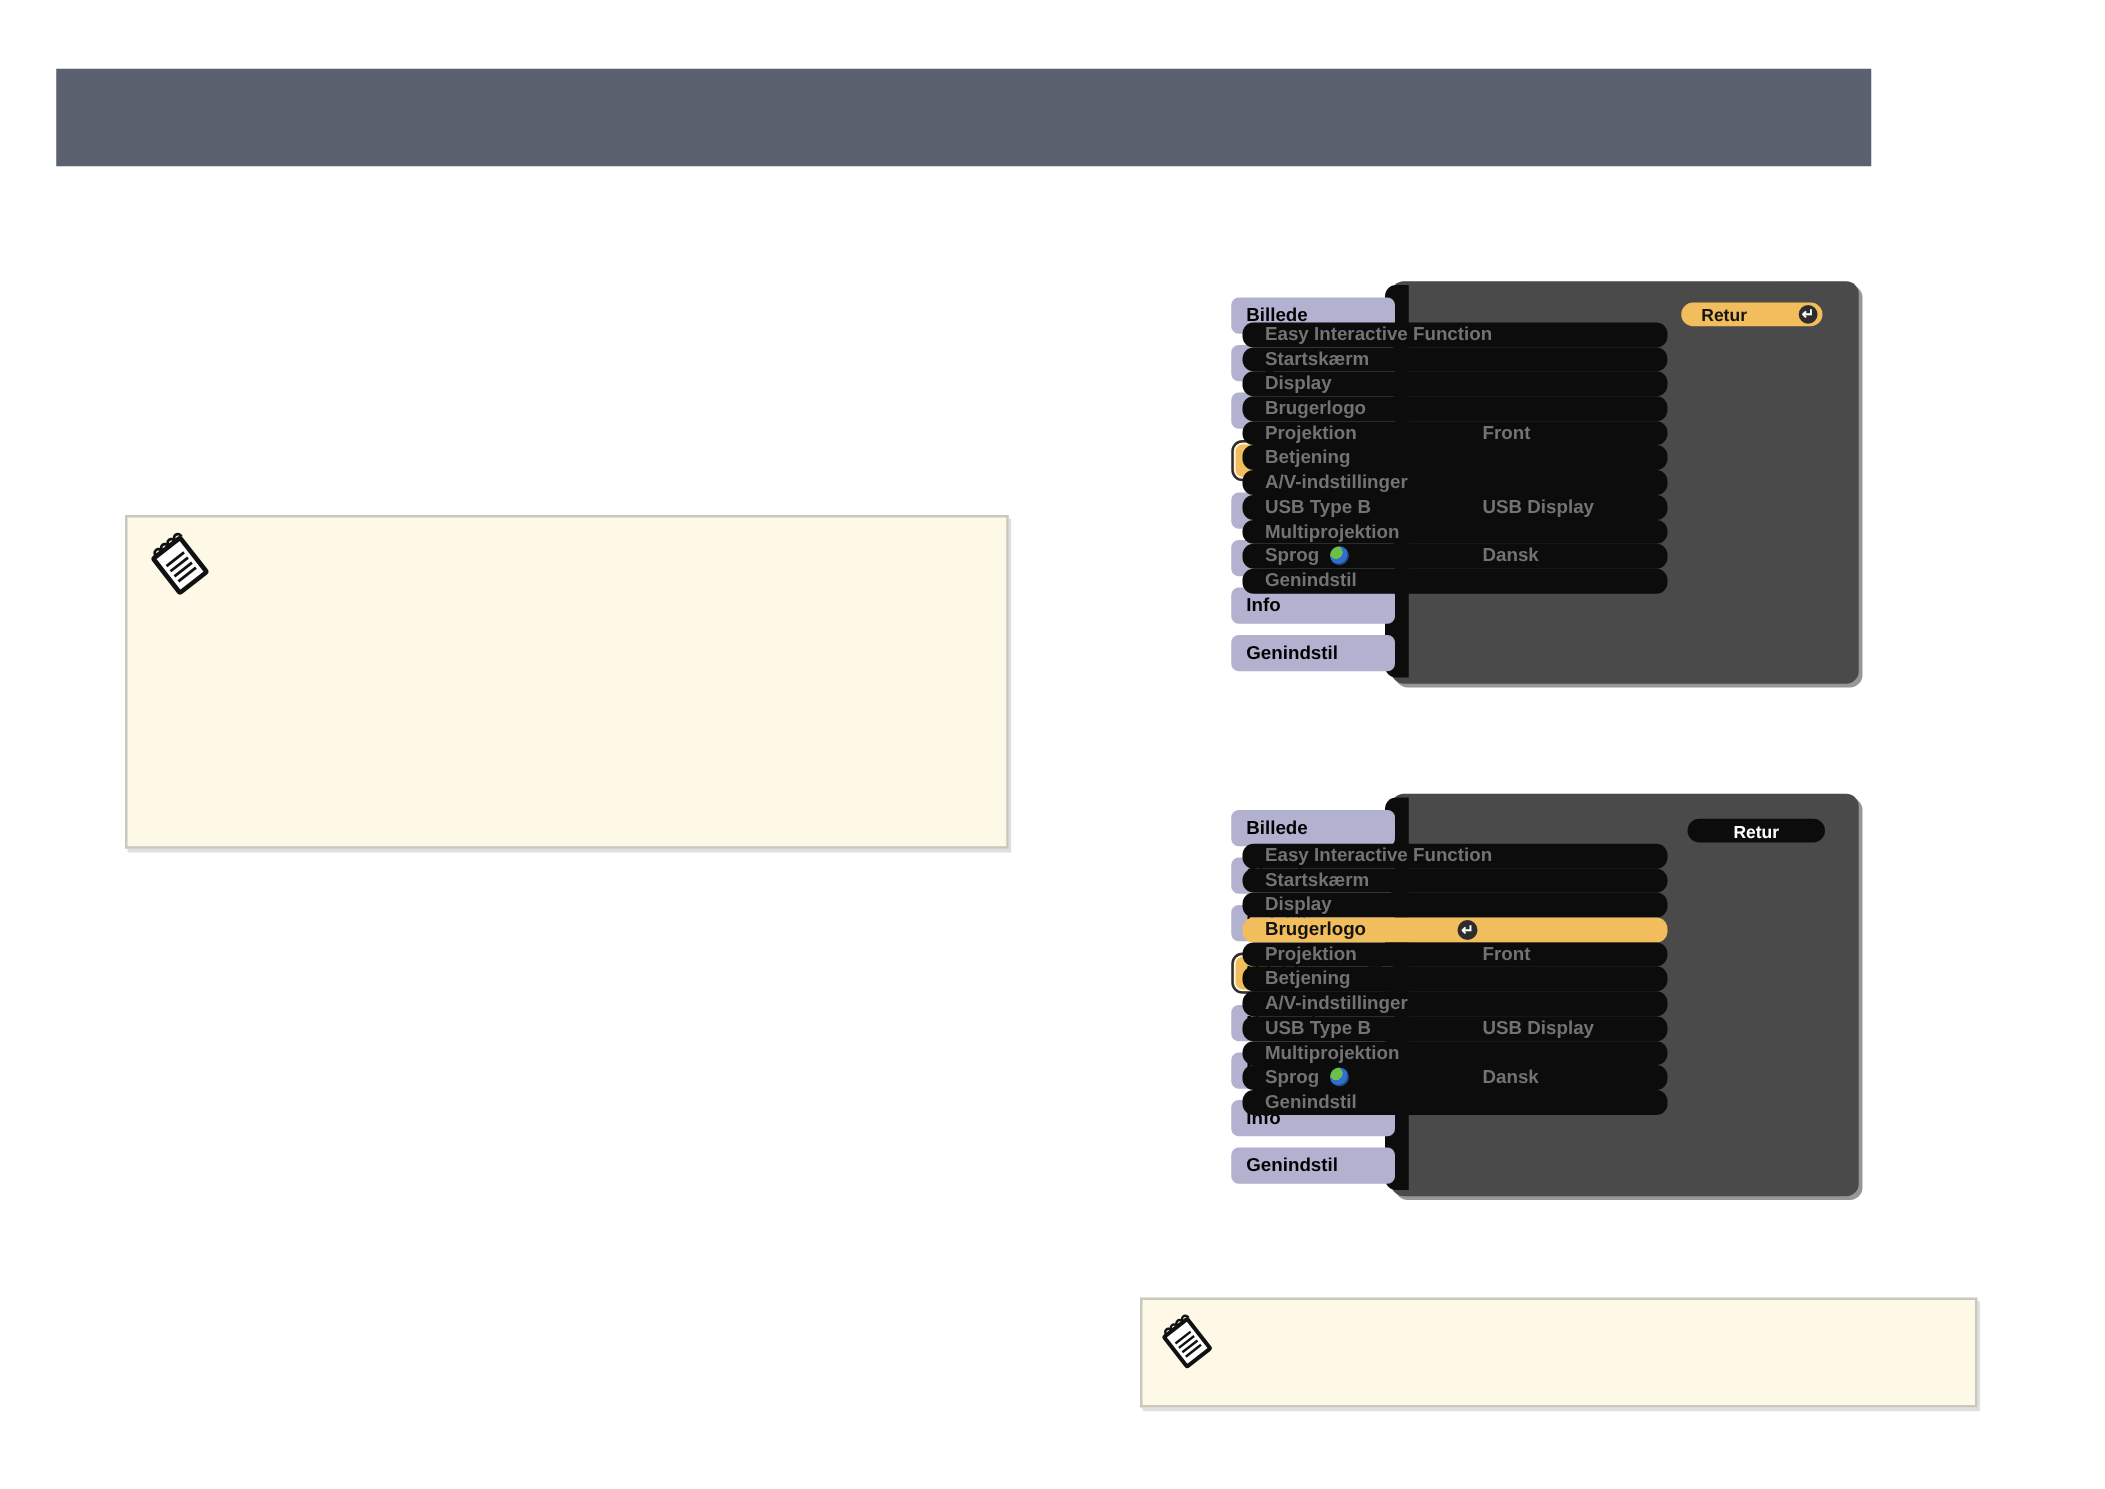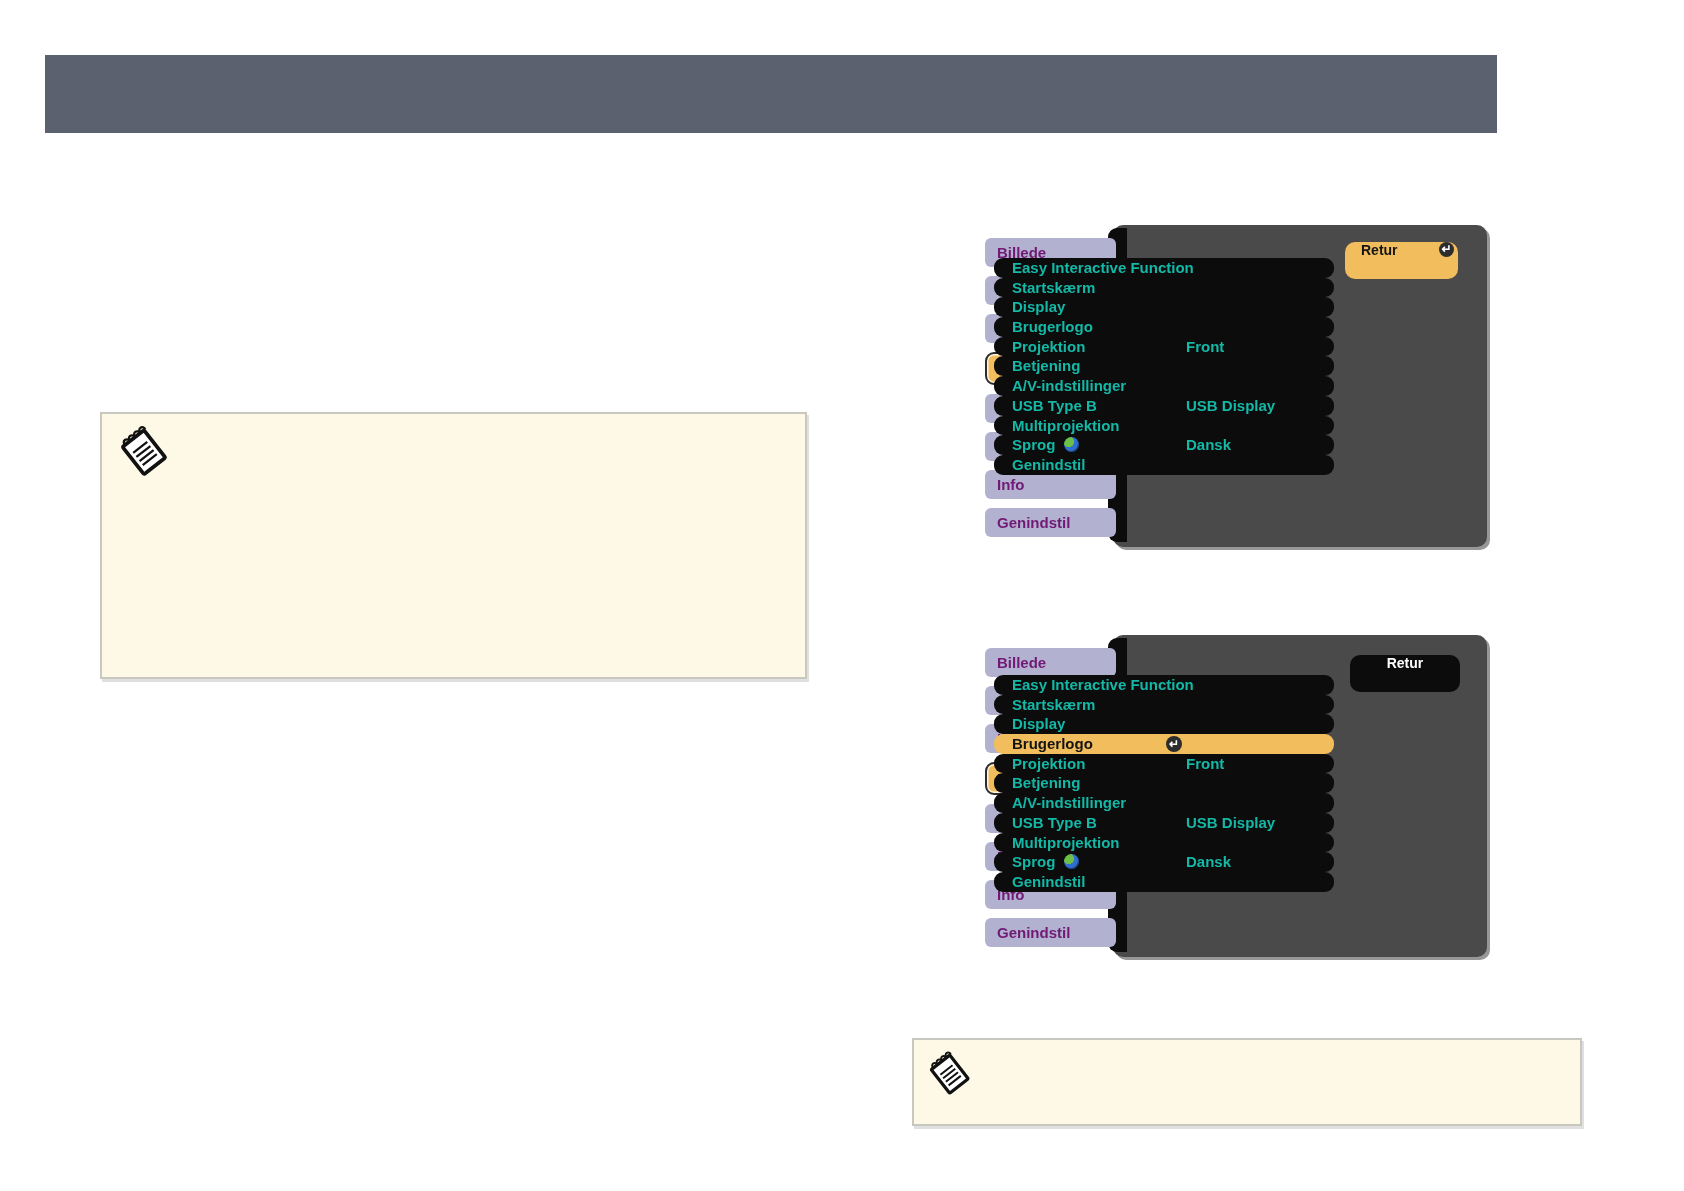--- a/index.html
+++ b/index.html
@@ -22,39 +22,39 @@
   
   .osd{position:absolute;left:985px;width:502px;height:322px;}
   .osd-1{top:225px;}
   .osd-2{top:635px;}
   .osd-panel{position:absolute;left:128px;top:0;width:374px;height:322px;background:#4a4a4a;
              border-radius:10px;box-shadow:3px 3px 0 rgba(25,25,25,.45);}
   .tab-connector{position:absolute;left:123px;top:3px;width:19px;height:314px;
                  background:#0c0c0c;border-radius:9px 0 0 9px;}
   .tabs{position:absolute;left:0;top:13px;width:131px;display:flex;flex-direction:column;gap:9px;}
   .tab{width:131px;height:29px;box-sizing:border-box;background:#b2b1cf;border-radius:6px;
-       color:#701a75;font-weight:bold;font-size:15px;line-height:29px;padding-left:12px;}
+       color:#000000;font-weight:bold;font-size:15px;line-height:29px;padding-left:12px;}
   .tab.selected{background:#f2bd5c;height:33px;border:2px solid #2e2e2e;border-radius:9px;
                 box-shadow:inset 0 0 0 1.5px rgba(255,255,255,.85);
                 display:flex;align-items:center;justify-content:space-between;
                 padding:0 6px 0 10px;line-height:normal;color:#101010;}
   .enter-icon{display:inline-block;width:16px;height:16px;border-radius:50%;background:#2d2d2d;
               color:#ffffff;font-size:12px;line-height:16px;text-align:center;font-weight:bold;}
-  .retur{position:absolute;height:37px;border-radius:10px;font-weight:bold;font-size:14px;
-         display:flex;box-sizing:border-box;}
+  .retur{position:absolute;height:19px;border-radius:10px;font-weight:bold;font-size:14px;
+         display:flex;align-items:center;box-sizing:border-box;}
   .retur.focused{background:#f2bd5c;color:#151515;right:29px;top:17px;width:113px;
                  justify-content:space-between;padding:0 4px 0 16px;}
   .retur.focused .enter-icon{width:15px;height:15px;line-height:15px;}
   .retur.plain{background:#0c0c0c;color:#ffffff;right:27px;top:20px;width:110px;
                justify-content:center;}
   .osd-list{position:absolute;left:9px;width:340px;}
   .osd-1 .osd-list{top:33px;}
   .osd-2 .osd-list{top:40px;}
   .osd-row{position:relative;height:19.7px;background:#0c0c0c;border-radius:9px;
-           color:#14b8a6;font-weight:bold;font-size:15px;line-height:19.7px;}
+           color:#737373;font-weight:bold;font-size:15px;line-height:19.7px;}
   .osd-row .row-label{position:absolute;left:18px;white-space:nowrap;}
   .osd-row .row-value{position:absolute;left:192px;white-space:nowrap;}
   .osd-row.highlight{background:#f2bd5c;color:#131313;}
   .osd-row .row-enter{position:absolute;left:172px;top:2px;}
   .globe-icon{position:absolute;left:70px;top:2px;width:15px;height:15px;border-radius:50%;
               background:radial-gradient(circle at 32% 32%, #6cc04a 0 36%, #2e6fd0 37% 100%);
               box-shadow:inset -1px -1px 0 rgba(0,0,0,.35);}
 </style>
 </head>
 <body>

